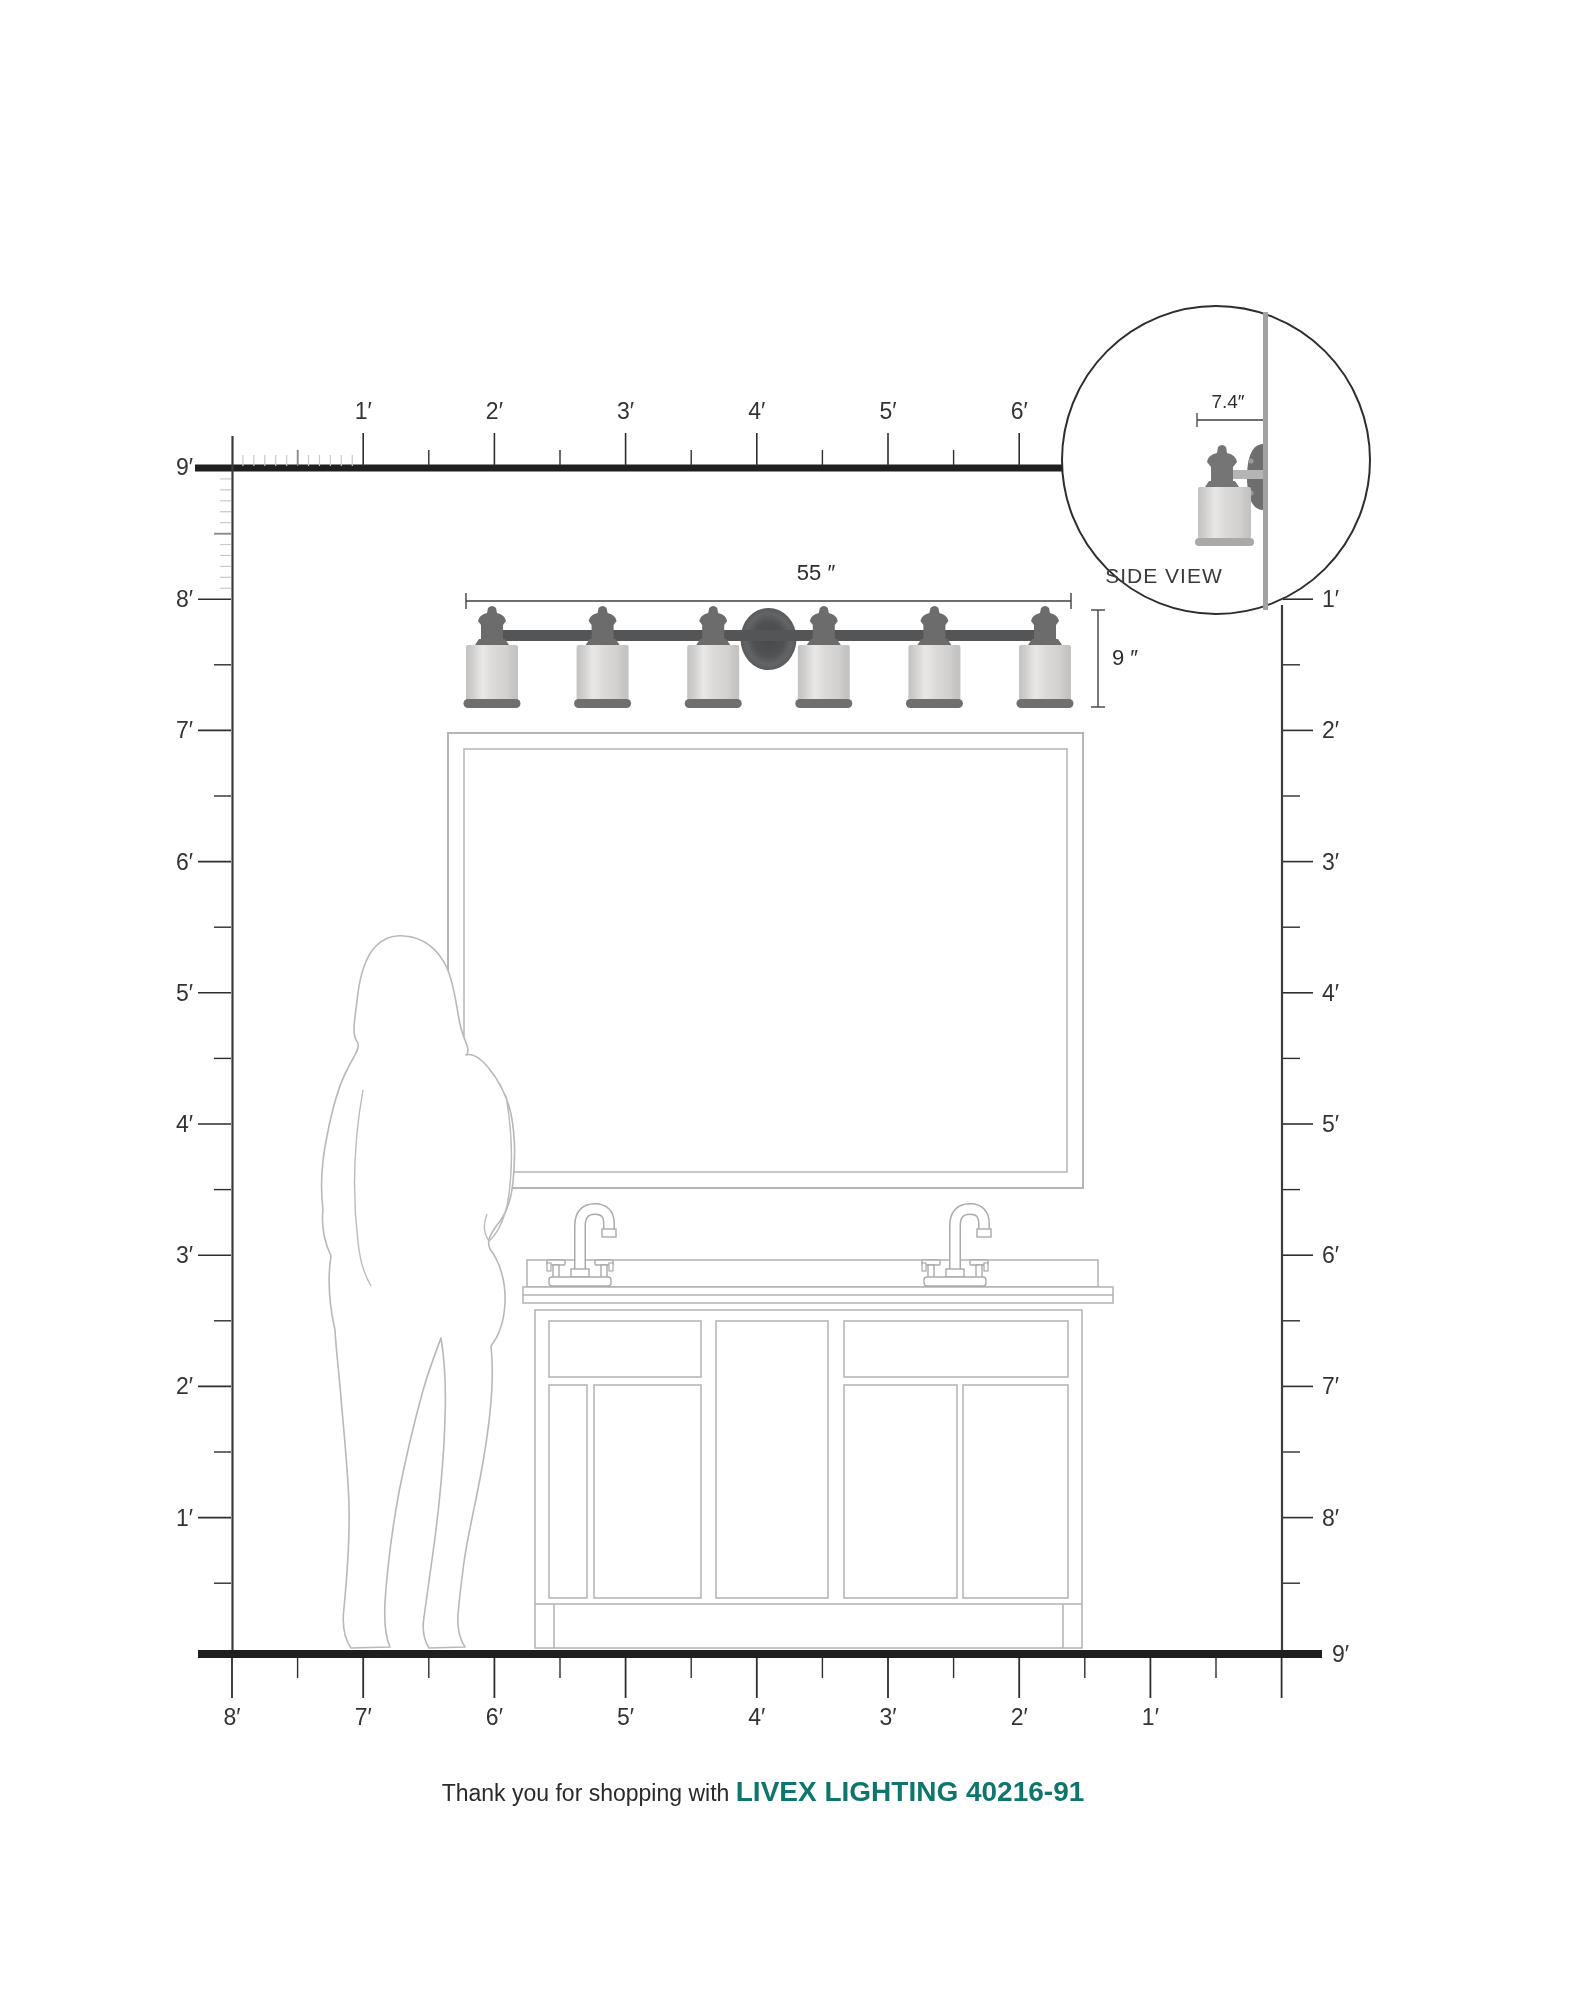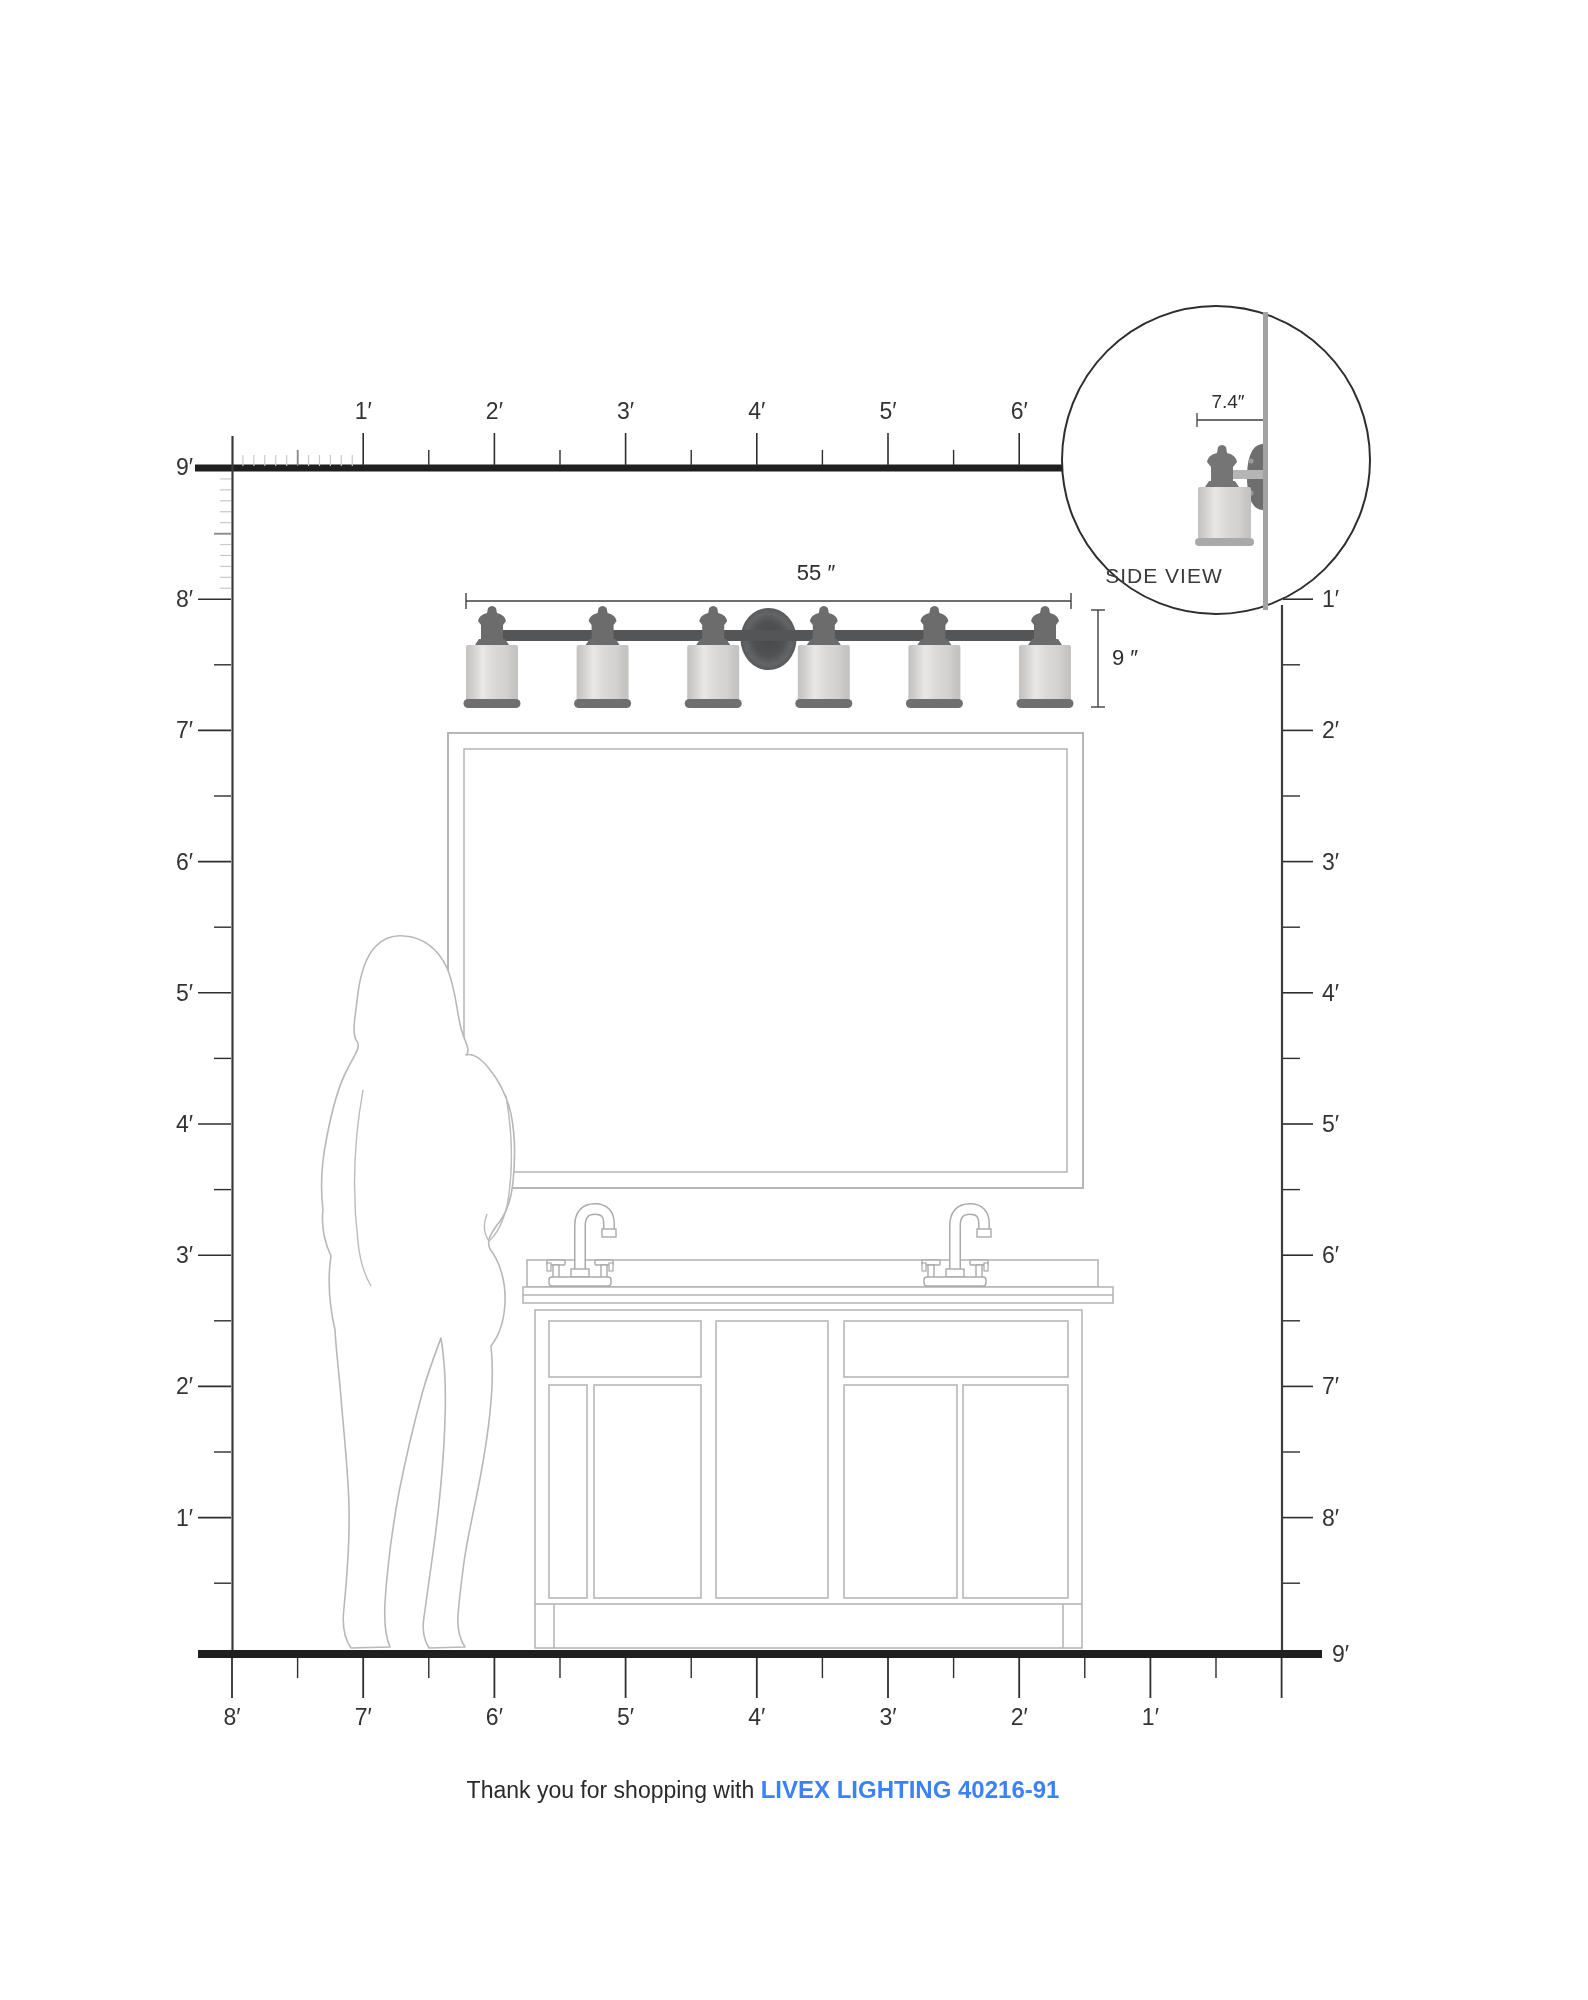--- a/index.html
+++ b/index.html
@@ -10,21 +10,21 @@
   .rl{position:absolute;font-size:23px;color:#333;white-space:nowrap;}
   .rl.c{transform:translate(-50%,-50%);}
   .rl.r{transform:translate(-100%,-50%);}
   .rl.l{transform:translate(0,-50%);}
   .dim{position:absolute;font-size:22px;color:#2d2d2d;white-space:nowrap;}
   .dim.c{transform:translate(-50%,-50%);}
   .dim.l{transform:translate(0,-50%);}
   .sv{position:absolute;font-size:21px;letter-spacing:1px;color:#3a3a3a;transform:translate(-50%,-50%);white-space:nowrap;}
   .inset-dim{position:absolute;font-size:19px;color:#2d2d2d;transform:translate(-50%,-50%);white-space:nowrap;}
   .footer{position:absolute;font-size:23px;color:#2a2a2a;transform:translateX(-50%);white-space:nowrap;}
-  .footer b{color:#3b82f6;font-weight:700;font-size:24px;}
+  .footer b{color:#0f766e;font-weight:700;font-size:28px;}
 </style>
 </head>
 <body>
 
 <div id="canvas">
 
 <svg id="art" width="1588" height="2000" viewBox="0 0 1588 2000">
   <defs>
     <linearGradient id="shadeG" x1="0" y1="0" x2="1" y2="0">
       <stop offset="0" stop-color="#c3c2c1"></stop>

